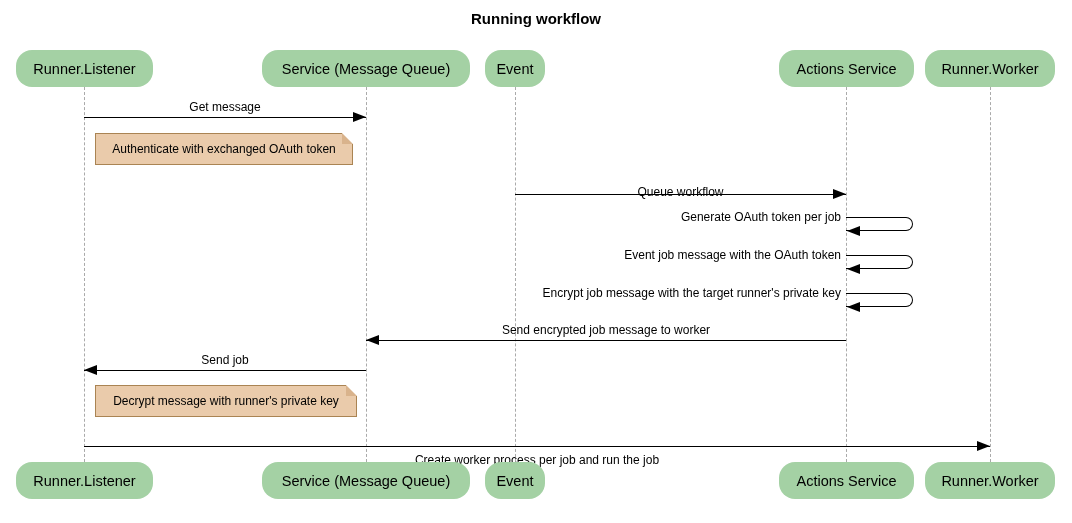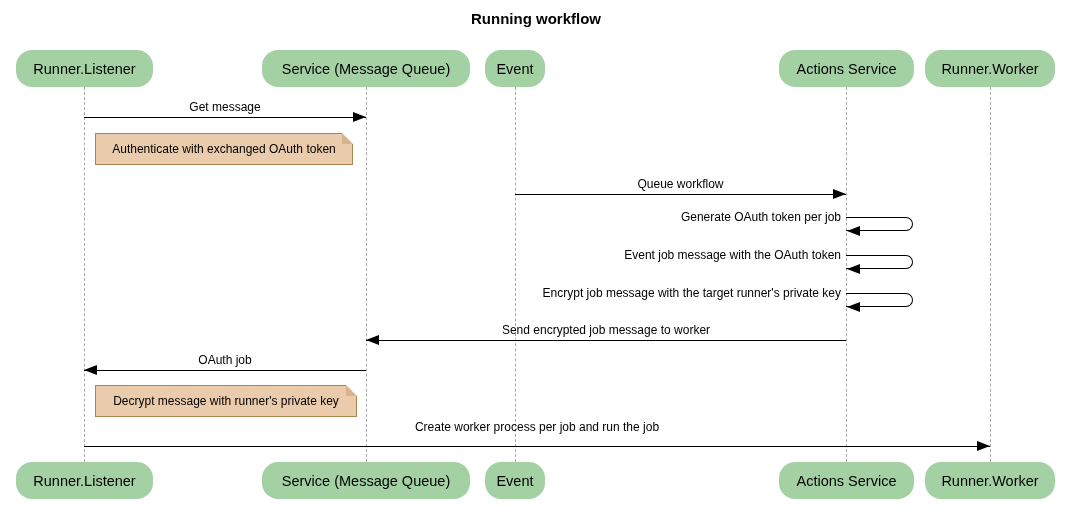--- a/index.html
+++ b/index.html
@@ -54,50 +54,50 @@
 
   <div class="msg-label" style="left:84px;top:100px;width:282px;">Get message</div>
   <div class="msg-line" style="left:84px;top:117px;width:282px;"></div>
   <div class="arr right" style="left:353px;top:112px;"></div>
 
   <div class="note" style="left:95px;top:133px;width:258px;height:32px;">
     <span>Authenticate with exchanged OAuth token</span>
     <span class="note-fold"></span>
   </div>
 
-  <div class="msg-label" style="left:515px;top:177px;width:331px;">Queue workflow</div>
+  <div class="msg-label" style="left:515px;top:185px;width:331px;">Queue workflow</div>
   <div class="msg-line" style="left:515px;top:194px;width:331px;"></div>
   <div class="arr right" style="left:833px;top:189px;"></div>
 
   <div class="msg-label ralign" style="left:441px;top:210px;width:400px;">Generate OAuth token per job</div>
   <div class="self-loop" style="left:846px;top:217px;"></div>
   <div class="arr left" style="left:847px;top:226px;"></div>
 
   <div class="msg-label ralign" style="left:441px;top:248px;width:400px;">Event job message with the OAuth token</div>
   <div class="self-loop" style="left:846px;top:255px;"></div>
   <div class="arr left" style="left:847px;top:264px;"></div>
 
   <div class="msg-label ralign" style="left:441px;top:286px;width:400px;">Encrypt job message with the target runner's private key</div>
   <div class="self-loop" style="left:846px;top:293px;"></div>
   <div class="arr left" style="left:847px;top:302px;"></div>
 
   <div class="msg-label" style="left:366px;top:323px;width:480px;">Send encrypted job message to worker</div>
   <div class="msg-line" style="left:366px;top:340px;width:480px;"></div>
   <div class="arr left" style="left:366px;top:335px;"></div>
 
-  <div class="msg-label" style="left:84px;top:353px;width:282px;">OAuth job</div>
+  <div class="msg-label" style="left:84px;top:353px;width:282px;">Send job</div>
   <div class="msg-line" style="left:84px;top:370px;width:282px;"></div>
   <div class="arr left" style="left:84px;top:365px;"></div>
 
   <div class="note" style="left:95px;top:385px;width:262px;height:32px;text-align:right;">
     <span>Decrypt message with runner's private key</span>
     <span class="note-fold"></span>
   </div>
 
-  <div class="msg-label" style="left:84px;top:420px;width:906px;text-align:center;">Create worker process per job and run the job</div>
+  <div class="msg-label" style="left:84px;top:453px;width:906px;text-align:center;">Create worker process per job and run the job</div>
   <div class="msg-line" style="left:84px;top:446px;width:906px;"></div>
   <div class="arr right" style="left:977px;top:441px;"></div>
 
   <div class="actor" style="left:16px;top:462px;width:137px;">
       <span>Runner.Listener</span>
     </div>
   <div class="actor" style="left:262px;top:462px;width:208px;">
       <span>Service (Message Queue)</span>
     </div>
   <div class="actor" style="left:485px;top:462px;width:60px;">

